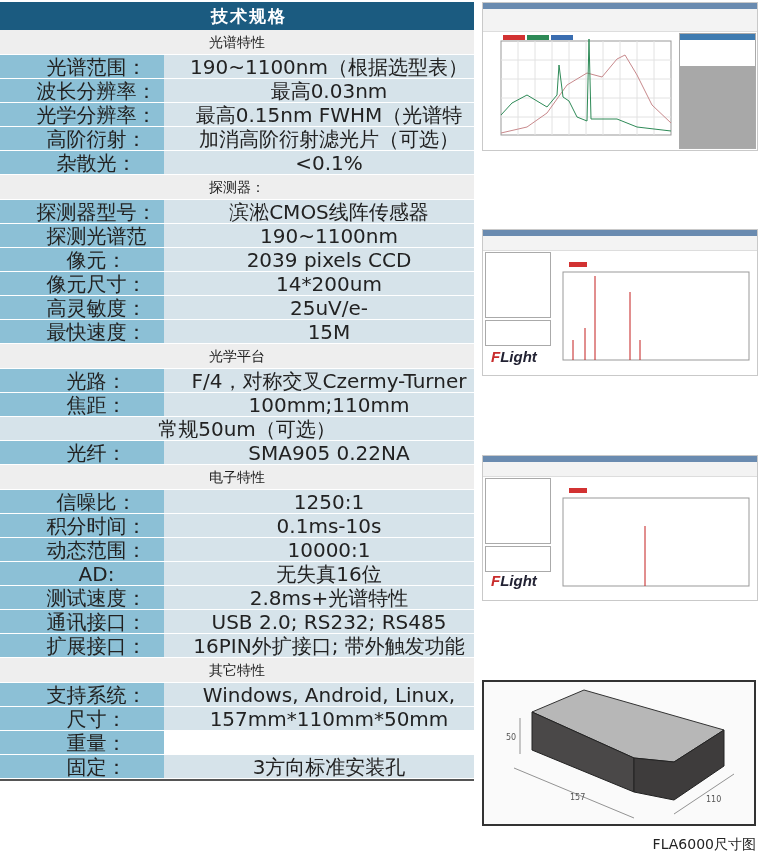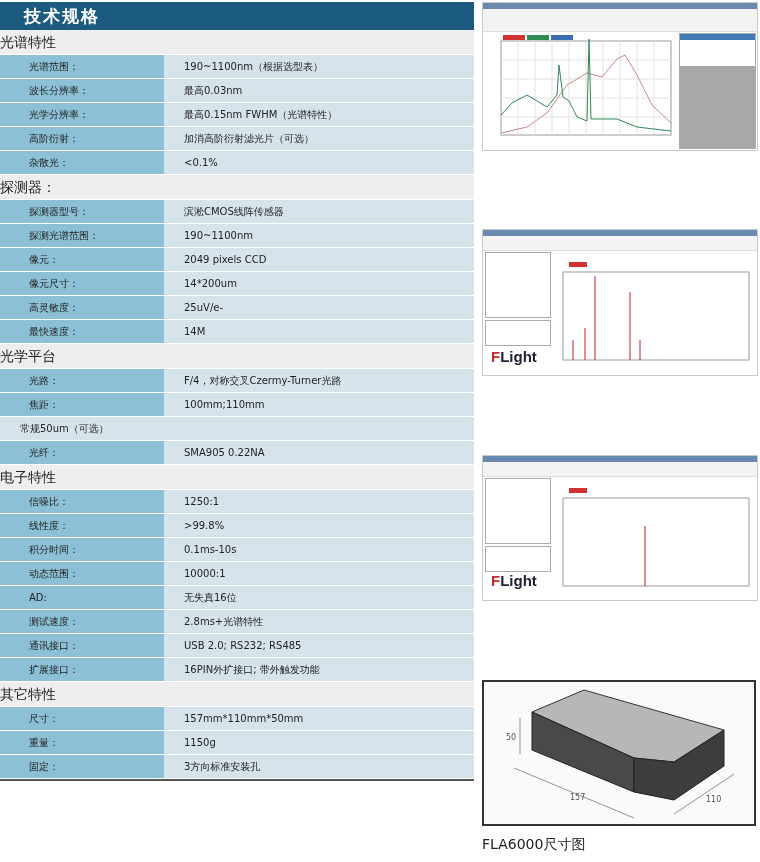--- a/index.html
+++ b/index.html
@@ -1,37 +1,37 @@
 <!DOCTYPE html>
 <html><head>
 <meta charset="utf-8">
 <style>
   html, body { margin:0; padding:0; background:#ffffff; }
   body { width:760px; height:862px; position:relative; overflow:hidden; font-family:"DejaVu Sans", "Liberation Sans", sans-serif; }
 
-  .spec { position:absolute; left:0; top:2px; width:474px; }
+  .spec { position:absolute; left:0; top:2px; width:474px;text-align:center; }
   .spec-header { height:28px; background:#1b5b80; color:#fff; font-weight:bold; font-size:17px; line-height:28px; padding-left:24px; letter-spacing:2px; }
-  .row { height:24px; display:flex; font-size:10px; line-height:24px; color:#222;border-radius:8px; }
+  .row { height:24px; display:flex; font-size:20px; line-height:24px; color:#222;border-radius:8px; }
   .section { height:24px; background:#eeeeee; font-size:14px; line-height:24px; padding-left:0; color:#222; border-bottom:1px solid #fff; }
   .row .k { width:155px; background:#8cc0d6; padding-left:29px; border-bottom:1px solid #ffffff; box-sizing:border-box; width:164px; }
   .row .v { flex:1; background:#d6e3ea; padding-left:20px; border-bottom:1px solid #ffffff; }
   .spec-bottom { height:2px; background:#555; }
 
-  .shot { position:absolute; background:#fff; border:1px solid #c9c9c9; overflow:hidden; }
+  .shot { position:absolute; background:#fff; border:1px solid #c9c9c9; overflow:hidden;font-style:italic; }
   .shot1 { left:482px; top:2px; width:274px; height:147px; }
   .shot2 { left:482px; top:229px; width:274px; height:145px; }
   .shot3 { left:482px; top:455px; width:274px; height:144px; }
   .titlebar { height:6px; background:#6a8bb0; }
   .toolbar { height:14px; background:#f3f3f3; border-bottom:1px solid #ddd; }
   .panel { position:absolute; background:#fff; border:1px solid #aaa; }
   .logo { position:absolute; font-weight:bold; font-size:15px; color:#223; font-family:"Liberation Sans", sans-serif; }
   .logo span { color:#c82b2b; }
 
   .drawing { position:absolute; left:482px; top:680px; width:274px; height:146px; border:2px solid #333; box-sizing:border-box; background:#fafafa;text-align:center; }
-  .caption { position:absolute; left:482px; top:836px; width:274px; text-align:left; font-size:14px; color:#222; }
+  .caption { position:absolute; left:482px; top:836px; width:274px; text-align:right; font-size:14px; color:#222; }
 </style>
 </head>
 <body>
 
 <div class="spec">
   <div class="spec-header">技术规格</div>
   <div id="spec-body">
       <div class="section">光谱特性</div>
       <div class="row">
         <div class="k">光谱范围：</div>
@@ -57,33 +57,33 @@
       <div class="row">
         <div class="k">探测器型号：</div>
         <div class="v">滨淞CMOS线阵传感器</div>
       </div>
       <div class="row">
         <div class="k">探测光谱范围：</div>
         <div class="v">190~1100nm</div>
       </div>
       <div class="row">
         <div class="k">像元：</div>
-        <div class="v">2049 pixels CCD</div>
+        <div class="v">2039 pixels CCD</div>
       </div>
       <div class="row">
         <div class="k">像元尺寸：</div>
         <div class="v">14*200um</div>
       </div>
       <div class="row">
         <div class="k">高灵敏度：</div>
         <div class="v">25uV/e-</div>
       </div>
       <div class="row">
         <div class="k">最快速度：</div>
-        <div class="v">14M</div>
+        <div class="v">15M</div>
       </div>
       <div class="section">光学平台</div>
       <div class="row">
         <div class="k">光路：</div>
         <div class="v">F/4，对称交叉Czermy-Turner光路</div>
       </div>
       <div class="row">
         <div class="k">焦距：</div>
         <div class="v">100mm;110mm</div>
       </div>
@@ -93,24 +93,20 @@
       <div class="row">
         <div class="k">光纤：</div>
         <div class="v">SMA905  0.22NA</div>
       </div>
       <div class="section">电子特性</div>
       <div class="row">
         <div class="k">信噪比：</div>
         <div class="v">1250:1</div>
       </div>
       <div class="row">
-        <div class="k">线性度：</div>
-        <div class="v">&gt;99.8%</div>
-      </div>
-      <div class="row">
         <div class="k">积分时间：</div>
         <div class="v">0.1ms-10s</div>
       </div>
       <div class="row">
         <div class="k">动态范围：</div>
         <div class="v">10000:1</div>
       </div>
       <div class="row">
         <div class="k">AD:</div>
         <div class="v">无失真16位</div>
@@ -122,26 +118,29 @@
       <div class="row">
         <div class="k">通讯接口：</div>
         <div class="v">USB 2.0; RS232; RS485</div>
       </div>
       <div class="row">
         <div class="k">扩展接口：</div>
         <div class="v">16PIN外扩接口; 带外触发功能</div>
       </div>
       <div class="section">其它特性</div>
       <div class="row">
+        <div class="k">支持系统：</div>
+        <div class="v">Windows, Android, Linux, Wince</div>
+      </div>
+      <div class="row">
         <div class="k">尺寸：</div>
         <div class="v">157mm*110mm*50mm</div>
       </div>
       <div class="row">
         <div class="k">重量：</div>
-        <div class="v">1150g</div>
       </div>
       <div class="row">
         <div class="k">固定：</div>
         <div class="v">3方向标准安装孔</div>
       </div>
     </div>
   <div class="spec-bottom"></div>
 </div>
 
 <div class="shot shot1">

